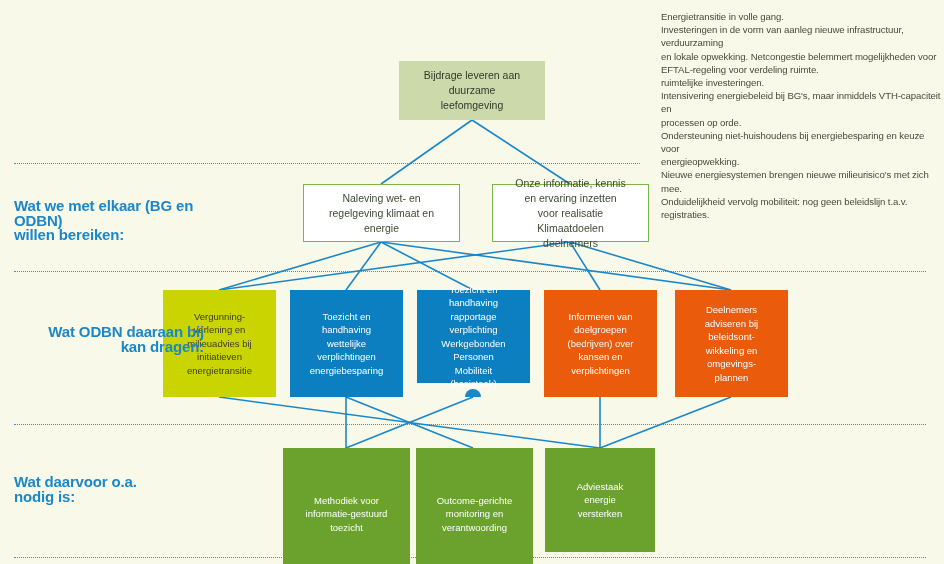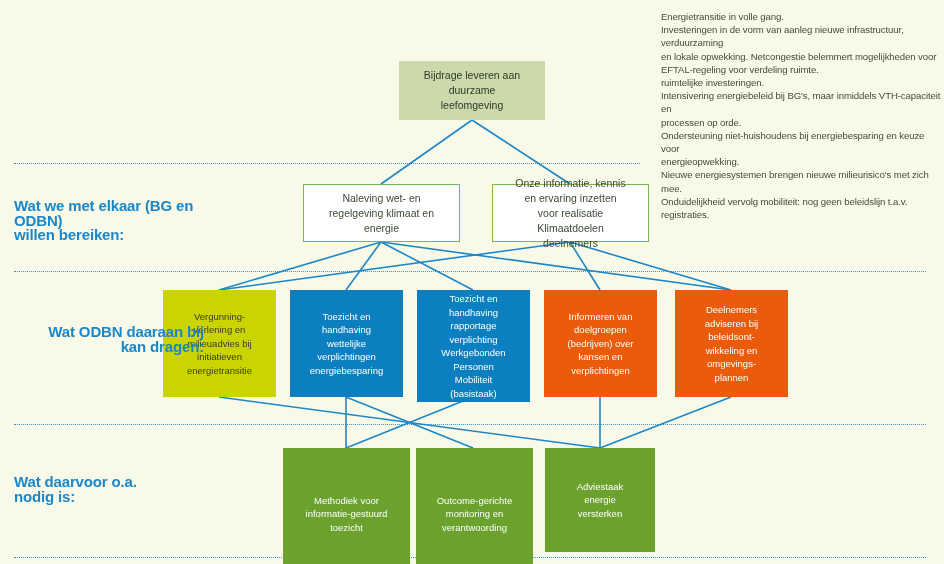--- a/index.html
+++ b/index.html
@@ -183,21 +183,21 @@
   <div class="node ambition" style="left:492px;top:184px;width:157px;height:58px;">
     <span>Onze informatie, kennis en ervaring inzetten voor realisatie Klimaatdoelen deelnemers</span>
   </div>
 
   <div class="node olive" style="left:163px;top:290px;width:113px;height:107px;">
     <span>Vergunning-verlening en milieuadvies bij initiatieven energietransitie</span>
   </div>
   <div class="node blue" style="left:290px;top:290px;width:113px;height:107px;">
     <span>Toezicht en handhaving wettelijke verplichtingen energiebesparing</span>
   </div>
-  <div class="node blue" style="left:417px;top:290px;width:113px;height:112px;">
+  <div class="node blue" style="left:417px;top:290px;width:113px;height:93px;">
     <span>Toezicht en handhaving rapportage verplichting Werkgebonden Personen Mobiliteit (basistaak)</span>
   </div>
   <div class="node orange" style="left:544px;top:290px;width:113px;height:107px;">
     <span>Informeren van doelgroepen (bedrijven) over kansen en verplichtingen</span>
   </div>
   <div class="node orange" style="left:675px;top:290px;width:113px;height:107px;">
     <span>Deelnemers adviseren bij beleidsont-wikkeling en omgevings-plannen</span>
   </div>
 
   <div class="node green" style="left:283px;top:448px;width:127px;height:132px;">

